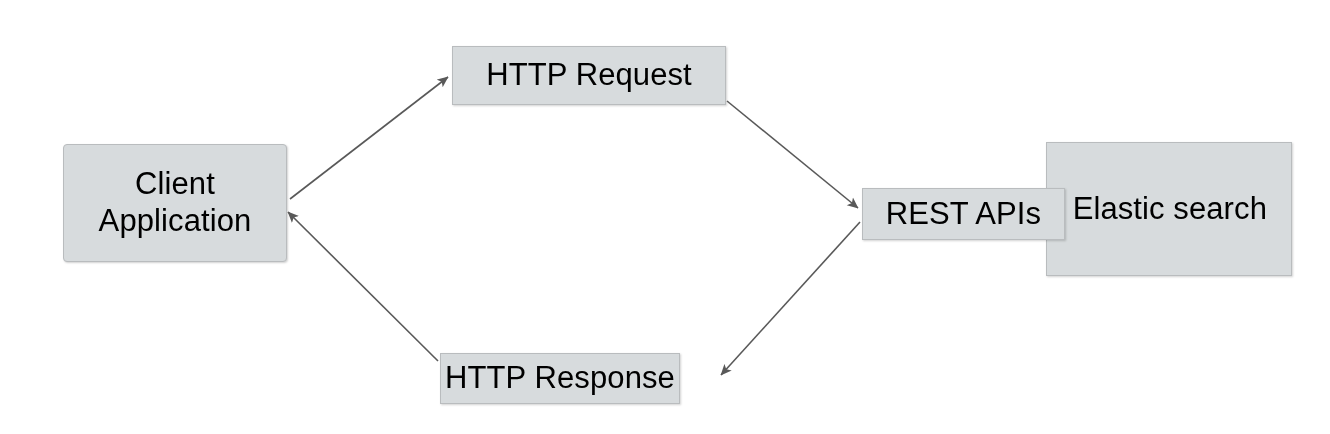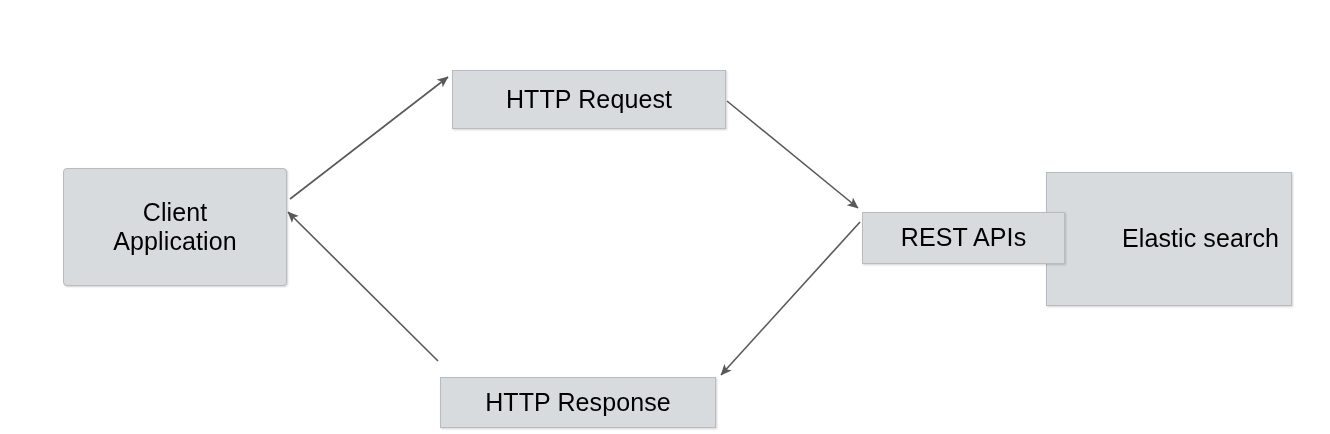--- a/index.html
+++ b/index.html
@@ -21,55 +21,54 @@
     position: absolute;
     box-sizing: border-box;
     background: #d7dbdd;
     border: 1px solid #b9bcbe;
     box-shadow: 1px 1px 2px rgba(0,0,0,0.18);
     display: flex;
     align-items: center;
     justify-content: center;
     text-align: center;
     color: #000000;
-    font-size: 25px;
+    font-size: 31px;
     line-height: 1.18;
     letter-spacing: 0.1px;
     white-space: pre-line;
-    margin-top: 24px;
   }
   #node-client {
     left: 63px;
     top: 144px;
     width: 224px;
     height: 118px;
     border-radius: 4px;
     z-index: 4;
   }
   #node-http-request {
     left: 452px;
     top: 46px;
     width: 274px;
     height: 59px;
     z-index: 4;
   }
   #node-http-response {
     left: 440px;
     top: 353px;
-    width: 276px;
+    width: 240px;
     height: 51px;
     z-index: 4;
   }
   #node-elasticsearch {
     left: 1046px;
-    top: 148px;
+    top: 142px;
     width: 246px;
     height: 134px;
     justify-content: flex-end;
-    padding-right: 12px;
+    padding-right: 24px;
     z-index: 2;
   }
   #node-rest-apis {
     left: 862px;
     top: 188px;
     width: 203px;
     height: 52px;
     z-index: 3;
     text-align: center;
   }

